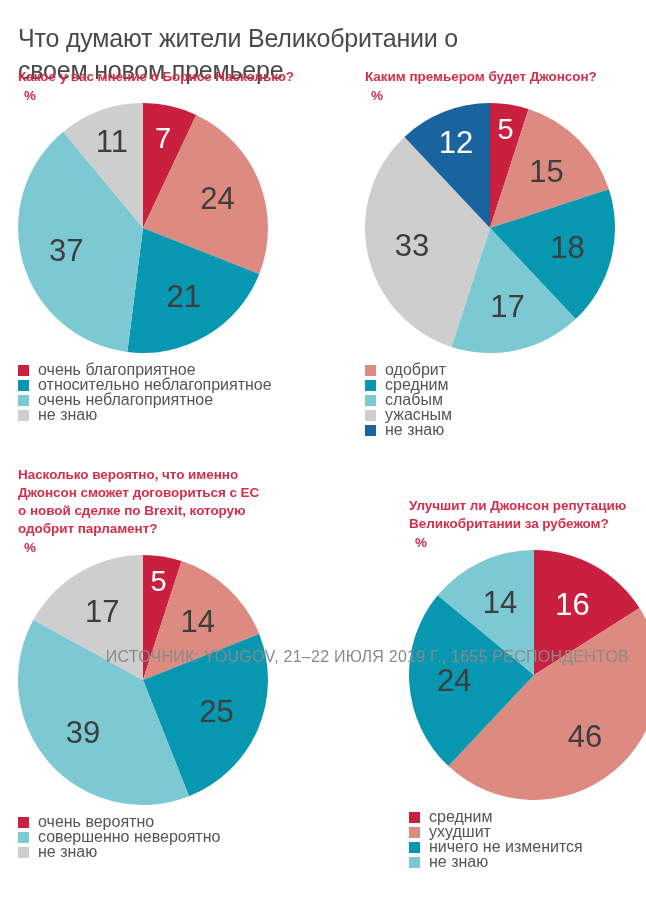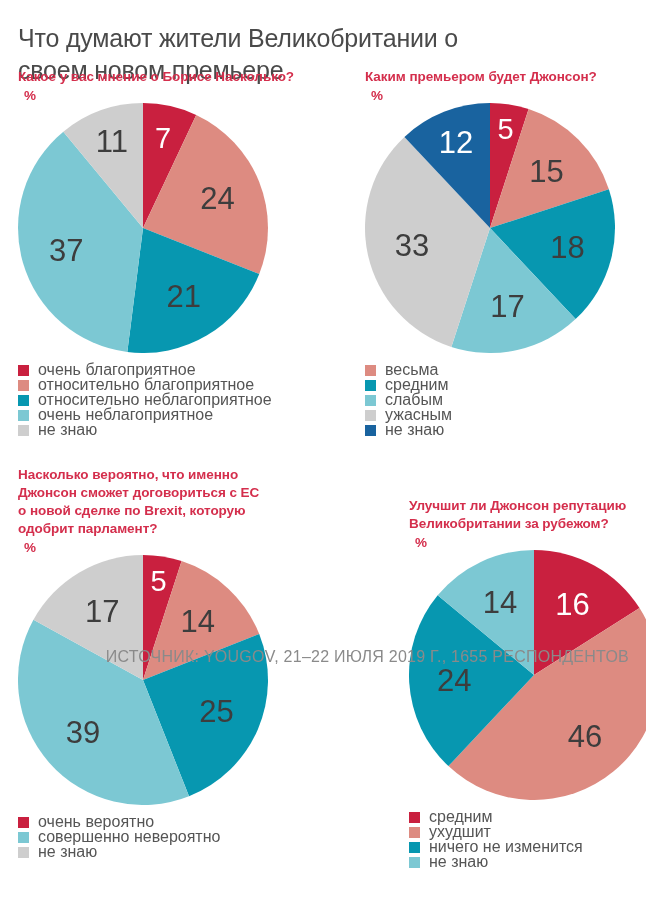--- a/index.html
+++ b/index.html
@@ -118,24 +118,20 @@
           <text x="199.4" y="95.6" class="slice-label">24</text>
           <text x="165.7" y="193.9" class="slice-label">21</text>
           <text x="48.2" y="147.3" class="slice-label">37</text>
           <text x="93.8" y="38.4" class="slice-label">11</text>
         </svg>
       </div>
     <div class="legend" id="legend-0">
         <div class="legend-row">
           <span class="swatch" style="background: rgb(201, 32, 63);"></span>
           <span class="legend-label">очень благоприятное</span>
-        </div>
-        <div class="legend-row">
-          <span class="swatch" style="background: rgb(221, 139, 129);"></span>
-          <span class="legend-label">относительно благоприятное</span>
         </div>
         <div class="legend-row">
           <span class="swatch" style="background: rgb(7, 151, 176);"></span>
           <span class="legend-label">относительно неблагоприятное</span>
         </div>
         <div class="legend-row">
           <span class="swatch" style="background: rgb(124, 200, 211);"></span>
           <span class="legend-label">очень неблагоприятное</span>
         </div>
         <div class="legend-row">
@@ -160,21 +156,21 @@
           <text x="181.6" y="68.4" class="slice-label">15</text>
           <text x="202.5" y="144.9" class="slice-label">18</text>
           <text x="142.5" y="203.1" class="slice-label">17</text>
           <text x="46.9" y="142.5" class="slice-label">33</text>
           <text x="91.1" y="39.5" class="slice-label light">12</text>
         </svg>
       </div>
     <div class="legend" id="legend-1">
         <div class="legend-row">
           <span class="swatch" style="background: rgb(221, 139, 129);"></span>
-          <span class="legend-label">весьма</span>
+          <span class="legend-label">одобрит</span>
         </div>
         <div class="legend-row">
           <span class="swatch" style="background: rgb(7, 151, 176);"></span>
           <span class="legend-label">средним</span>
         </div>
         <div class="legend-row">
           <span class="swatch" style="background: rgb(124, 200, 211);"></span>
           <span class="legend-label">слабым</span>
         </div>
         <div class="legend-row">

